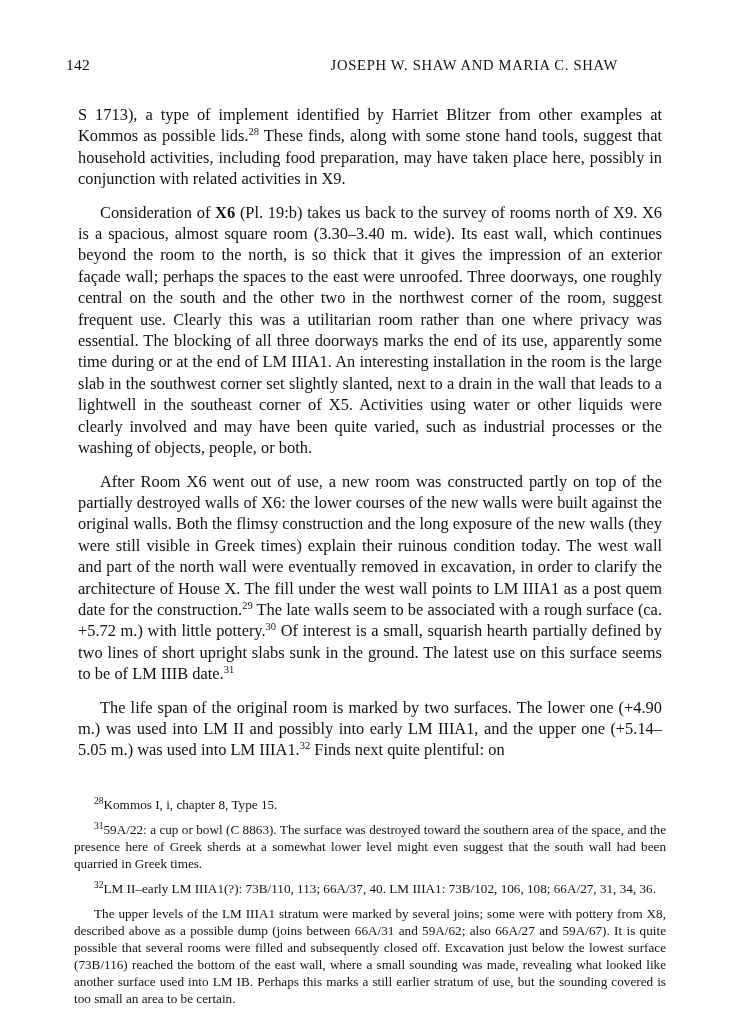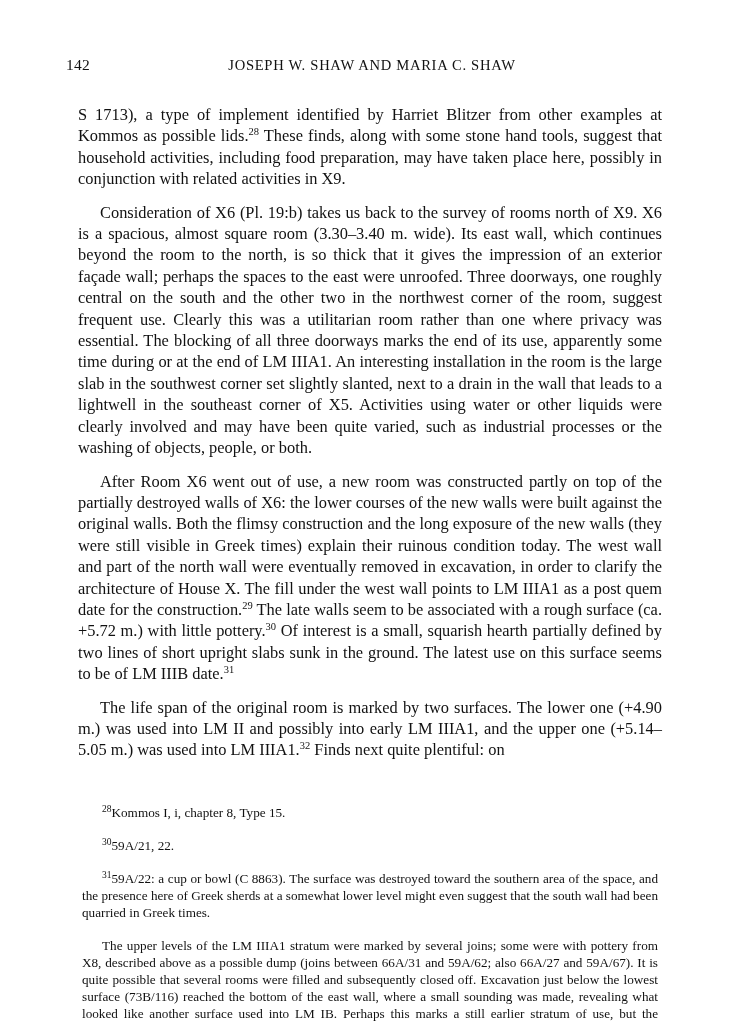--- a/index.html
+++ b/index.html
@@ -29,21 +29,21 @@
     height: 26px;
     margin-bottom: 22px;
   }
   .folio {
     font-size: 15.5px;
     width: 60px;
     letter-spacing: 0.2px;
   }
   .running-head {
     flex: 1;
-    text-align: center;
+    text-align: right;
     font-size: 14.6px;
     letter-spacing: 0.7px;
     padding-right: 56px;
     white-space: nowrap;
   }
   .body-text {
     font-size: 16.4px;
     line-height: 1.305;
     text-align: justify;
     text-justify: inter-word;
@@ -55,34 +55,34 @@
     text-indent: 22px;
   }
   .body-text p.first {
     text-indent: 0;
   }
   sup {
     font-size: 0.64em;
     vertical-align: super;
     line-height: 0;
   }
-  .bold { font-weight: normal; }
+  .bold { font-weight: bold; }
   .ital { }
 
   .notes-sep {
     margin-top: 26px;
     height: 1px;
   }
   .notes {
     font-size: 13.2px;
     line-height: 1.29;
     text-align: justify;
   }
   .notes p {
-    margin: 16px;
+    margin: 8px;
     text-indent: 20px;
   }
   .notes sup {
     font-size: 0.72em;
   }
   .note-num {
     font-size: 0.74em;
     vertical-align: super;
     line-height: 0;
   }
@@ -101,18 +101,18 @@
       <p class="first"><span>S 1713), a type of implement identified by Harriet Blitzer from other examples at Kommos as possible lids.</span><sup>28</sup><span> These finds, along with some stone hand tools, suggest that household activities, including food preparation, may have taken place here, possibly in conjunction with related activities in X9.</span></p>
       <p><span>Consideration of </span><span class="bold">X6</span><span> (Pl. 19:b) takes us back to the survey of rooms north of X9.  X6 is a spacious, almost square room (3.30–3.40 m. wide).  Its east wall, which continues beyond the room to the north, is so thick that it gives the impression of an exterior façade wall; perhaps the spaces to the east were unroofed.  Three doorways, one roughly central on the south and the other two in the northwest corner of the room, suggest frequent use.  Clearly this was a utilitarian room rather than one where privacy was essential.  The blocking of all three doorways marks the end of its use, apparently some time during or at the end of LM IIIA1.  An interesting installation in the room is the large slab in the southwest corner set slightly slanted, next to a drain in the wall that leads to a lightwell in the southeast corner of X5.  Activities using water or other liquids were clearly involved and may have been quite varied, such as industrial processes or the washing of objects, people, or both.</span></p>
       <p><span>After Room X6 went out of use, a new room was constructed partly on top of the partially destroyed walls of X6: the lower courses of the new walls were built against the original walls.  Both the flimsy construction and the long exposure of the new walls (they were still visible in Greek times) explain their ruinous condition today.  The west wall and part of the north wall were eventually removed in excavation, in order to clarify the architecture of House X.  The fill under the west wall points to LM IIIA1 as a </span><span class="ital">post quem</span><span> date for the construction.</span><sup>29</sup><span>  The late walls seem to be associated with a rough surface (</span><span class="ital">ca.</span><span> +5.72 m.) with little pottery.</span><sup>30</sup><span>  Of interest is a small, squarish hearth partially defined by two lines of short upright slabs sunk in the ground.  The latest use on this surface seems to be of LM IIIB date.</span><sup>31</sup></p>
       <p><span>The life span of the original room is marked by two surfaces.  The lower one (+4.90 m.)  was used into LM II and possibly into early LM IIIA1, and the upper one (+5.14–5.05 m.) was used into LM IIIA1.</span><sup>32</sup><span>  Finds next quite plentiful: on</span></p>
     </div>
 
   <div class="notes-sep"></div>
 
   <div class="notes" id="notes-block">
       <p><sup class="note-num">28</sup><span class="ital">Kommos</span><span> I, i, chapter 8, Type 15.</span></p>
-      <p><sup class="note-num">30</sup><span>59A/21, 22.</span></p>
       <p><sup class="note-num">31</sup><span>59A/22: a cup or bowl (C 8863).  The surface was destroyed toward the southern area of the space, and the presence here of Greek sherds at a somewhat lower level might even suggest that the south wall had been quarried in Greek times.</span></p>
+      <p><sup class="note-num">32</sup><span>LM II–early LM IIIA1(?): 73B/110, 113; 66A/37, 40.  LM IIIA1: 73B/102, 106, 108; 66A/27, 31, 34, 36.</span></p>
       <p><span>The upper levels of the LM IIIA1 stratum were marked by several joins; some were with pottery from X8, described above as a possible dump (joins between 66A/31 and 59A/62; also 66A/27 and 59A/67).  It is quite possible that several rooms were filled and subsequently closed off.  Excavation just below the lowest surface (73B/116) reached the bottom of the east wall, where a small sounding was made, revealing what looked like another surface used into LM IB.  Perhaps this marks a still earlier stratum of use, but the sounding covered is too small an area to be certain.</span></p>
     </div>
 
 </div>
 
 </body></html>

